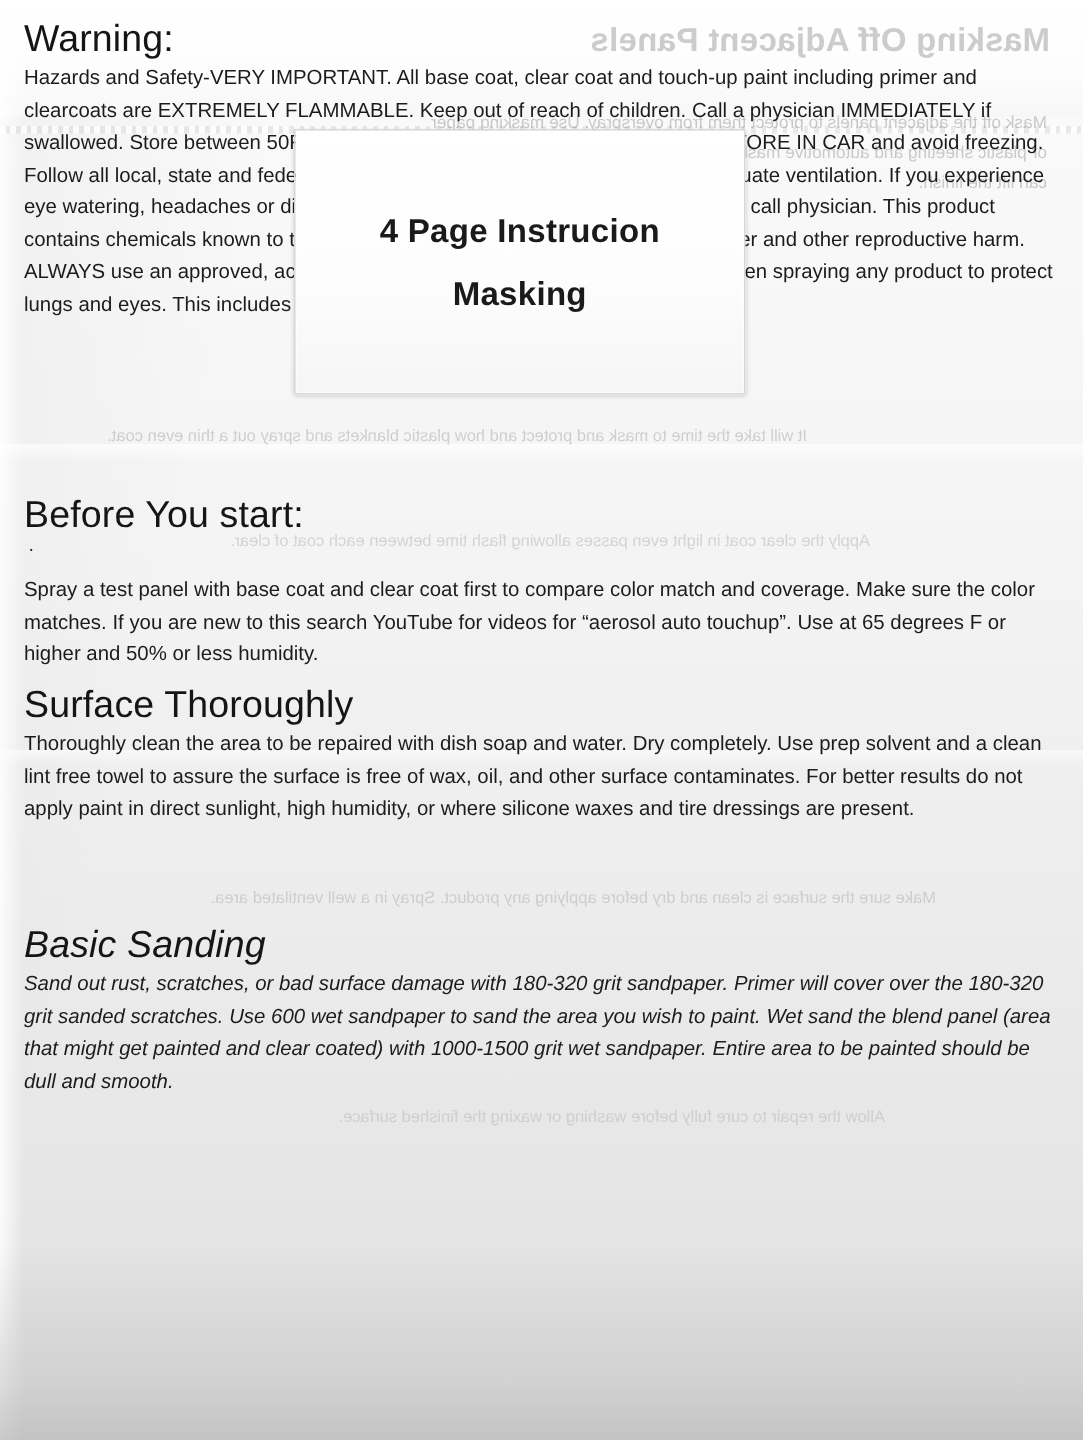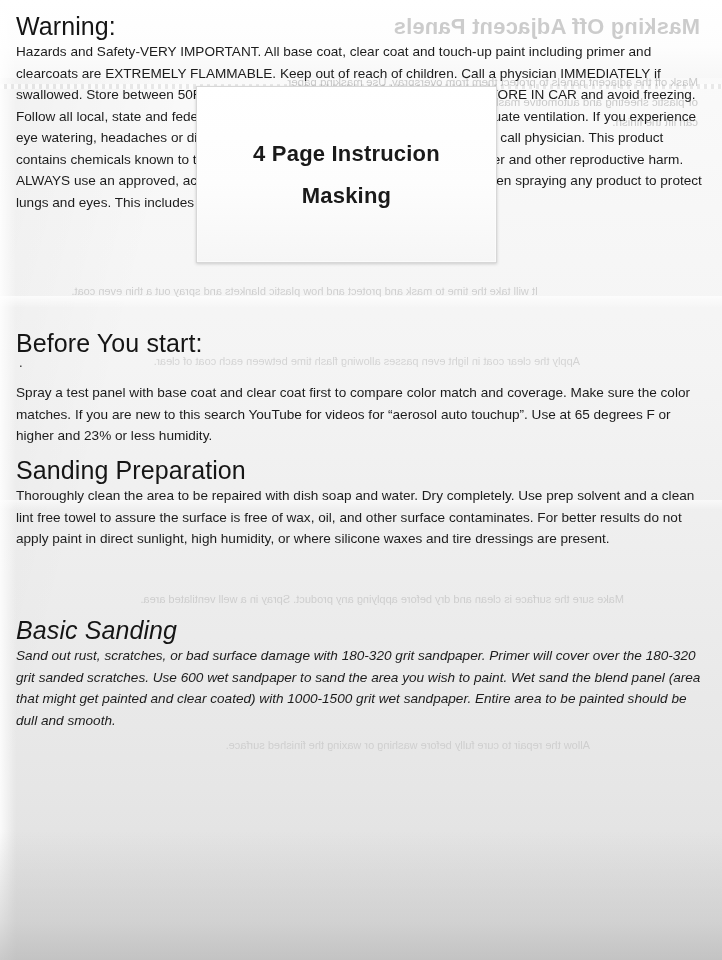--- a/index.html
+++ b/index.html
@@ -204,25 +204,25 @@
   <div class="content">
 
     <div class="sec sec-warning">
       <h2 class="heading">Warning:</h2>
       <p class="body warning-body">Hazards and Safety-VERY IMPORTANT. All base coat, clear coat and touch-up paint including primer and clearcoats are EXTREMELY FLAMMABLE. Keep out of reach of children. Call a physician IMMEDIATELY if swallowed. Store between 50F and 100F. Do not store above 120F. DO NOT STORE IN CAR and avoid freezing. Follow all local, state and federal regulations for proper disposal. Use with adequate ventilation. If you experience eye watering, headaches or dizziness, discontinue product use immediately and call physician. This product contains chemicals known to the State of California to cause birth defects, cancer and other reproductive harm. ALWAYS use an approved, active paint respirator and WEAR safety goggles when spraying any product to protect lungs and eyes. This includes the primer, paint and clearcoat.</p>
     </div>
 
     <div class="sec sec-before">
       <h2 class="heading">Before You start:</h2>
       <div class="dot">.</div>
-      <p class="body before-body" style="margin-top:14px">Spray a test panel with base coat and clear coat first to compare color match and coverage. Make sure the color matches.  If you are new to this search YouTube for videos for “aerosol auto touchup”.  Use at 65 degrees F or higher and 23% or less humidity.</p>
+      <p class="body before-body" style="margin-top:14px">Spray a test panel with base coat and clear coat first to compare color match and coverage. Make sure the color matches.  If you are new to this search YouTube for videos for “aerosol auto touchup”.  Use at 65 degrees F or higher and 50% or less humidity.</p>
     </div>
 
     <div class="sec sec-surface">
-      <h2 class="heading">Sanding Preparation</h2>
+      <h2 class="heading">Surface Thoroughly</h2>
       <p class="body surface-body">Thoroughly clean the area to be repaired with dish soap and water.  Dry completely. Use prep solvent and a clean lint free towel to assure the surface is free of wax, oil, and other surface contaminates. For better results do not apply paint in direct sunlight, high humidity, or where silicone waxes and tire dressings are present.</p>
     </div>
 
     <div class="sec sec-sanding">
       <h2 class="heading">Basic Sanding</h2>
       <p class="body sanding-body">Sand out rust, scratches, or bad surface damage with 180-320 grit sandpaper. Primer will cover over the 180-320 grit sanded scratches. Use 600 wet sandpaper to sand the area you wish to paint. Wet sand the blend panel (area that might get painted and clear coated) with 1000-1500 grit wet sandpaper. Entire area to be painted should be dull and smooth.</p>
     </div>
 
   </div>
 

